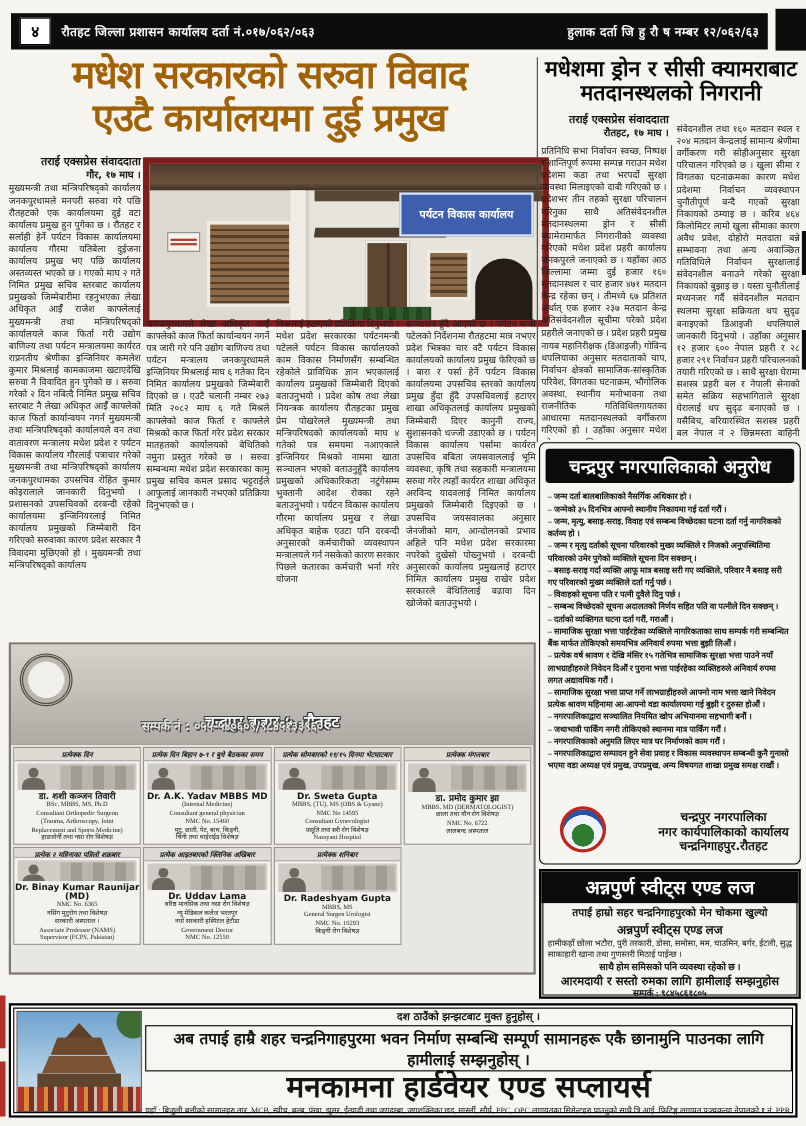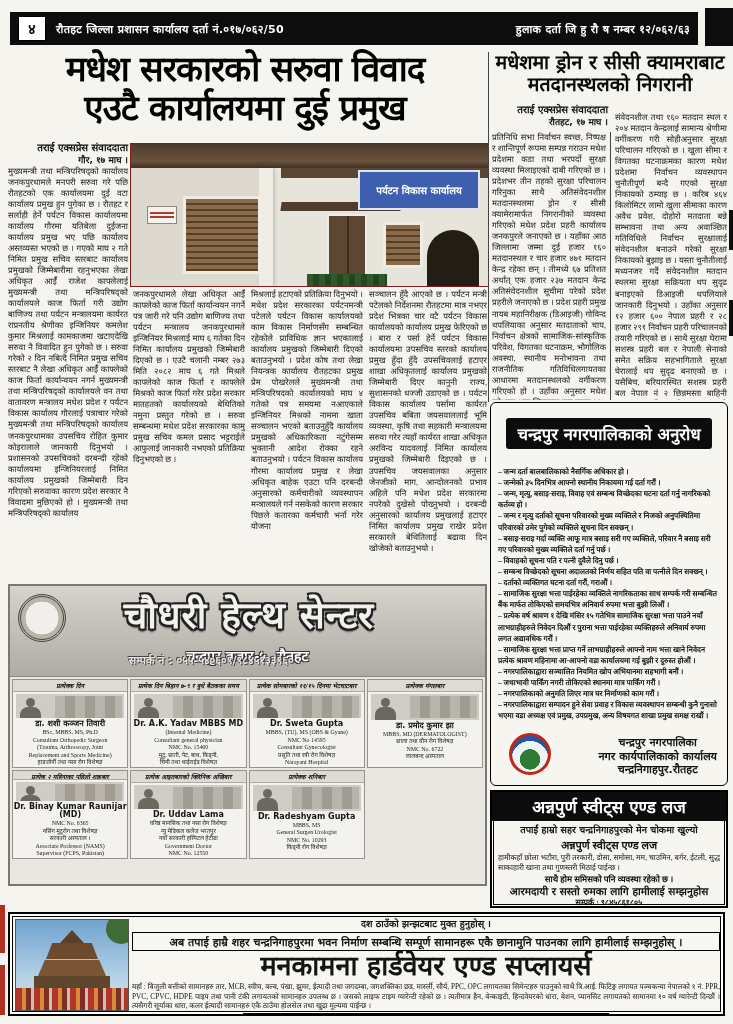--- a/index.html
+++ b/index.html
@@ -15,33 +15,33 @@
            justify-content:center;font-size:14px;border:1px solid #000;}
   .mast-left{flex:1;letter-spacing:.3px;}
   .mast-right{white-space:nowrap;letter-spacing:.3px;}
   .corner-block{right:0;top:8px;width:28px;height:38px;background:#0d0d0d;}
   .edge-mark{width:4px;background:#0d0d0d;right:0;}
   .red-mark{left:0;width:5px;background:#b03024;}
 
   
   .lead-headline{left:4px;top:50px;width:482px;text-align:center;
     font-family:"DejaVu Sans",sans-serif;font-weight:bold;font-size:35px;line-height:1.12;
-    letter-spacing:-1px;color:#000000;}
+    letter-spacing:-1px;color:#a16207;}
   .side-headline{left:492px;top:52px;width:236px;text-align:center;
     font-family:"DejaVu Sans",sans-serif;font-weight:bold;font-size:19.5px;line-height:1.15;color:#0a0a0a;}
 
   .byline{font-family:"DejaVu Sans",sans-serif;font-weight:bold;text-align:right;line-height:1.25;}
   .byline .b1{font-size:10px;} .byline .b2{font-size:9px;}
 
   .body-txt{font-size:8.3px;line-height:1.33;text-align:justify;overflow:hidden;
             color:#1c1c1c;}
   .vrule{width:1px;background:#444;}
 
   
-  .photo{left:130px;top:143px;width:357px;height:142px;background:#e7e4dc;border:1px solid #7f1d1d;overflow:hidden;}
+  .photo{left:130px;top:143px;width:357px;height:142px;background:#e7e4dc;border:6px solid #7f1d1d;overflow:hidden;}
   .ph-roof{position:absolute;left:0;top:0;width:100%;height:24px;
      background:linear-gradient(180deg,#4b3b2d,#6a523c 70%,#3f3226);}
   .ph-roof2{position:absolute;left:150px;top:24px;width:210px;height:10px;background:#5a4634;}
   .ph-awning{position:absolute;left:150px;top:58px;width:120px;height:9px;background:#4e3c2c;transform:skewX(-8deg);}
   .ph-win{position:absolute;background:repeating-linear-gradient(180deg,#8a6a48 0 4px,#55402c 4px 6px);
      border:3px solid #efece5;}
   .ph-door{position:absolute;left:196px;top:70px;width:36px;height:64px;background:#5d4733;border:2px solid #efece5;}
   .ph-door:after{content:"";position:absolute;left:49%;top:0;width:2px;height:100%;background:#3a2c1f;}
   .ph-arch{position:absolute;left:296px;top:86px;width:52px;height:56px;background:#241d15;border-radius:26px 26px 0 0;}
   .ph-mat{position:absolute;left:176px;top:130px;width:80px;height:12px;
@@ -82,21 +82,21 @@
   .doc-photo .tiles{position:absolute;right:2px;top:2px;width:62%;height:22px;
      background:repeating-linear-gradient(90deg,#b8b4ab 0 10px,#a09c92 10px 20px);}
   .doc-name{font-family:"DejaVu Sans",sans-serif;font-weight:bold;font-size:8px;text-align:center;margin-top:2px;line-height:1.1;}
   .doc-details{font-size:5.9px;line-height:1.28;text-align:center;white-space:pre-line;color:#222;}
   .ch-footer{font-family:"DejaVu Sans",sans-serif;font-weight:bold;font-size:11.5px;text-align:center;padding-top:3px;}
 
   
   .muni-box{left:490px;top:402px;width:238px;height:384px;border:1.5px solid #000;border-radius:6px;
      background:#f7f5ef;box-sizing:border-box;overflow:hidden;}
   .muni-title{background:#0c0c0c;color:#fff;font-family:"DejaVu Sans",sans-serif;font-weight:bold;
-     font-size:16.5px;text-align:center;padding:4px 0;margin:15px;border-radius:3px;}
+     font-size:16.5px;text-align:center;padding:4px 0;margin:5px;border-radius:3px;}
   .muni-bullets{font-weight:bold;font-size:7.4px;line-height:1.5;padding:2px 7px 0;white-space:pre-line;text-align:left;}
   .muni-sign{position:absolute;right:10px;bottom:8px;text-align:center;font-family:"DejaVu Sans",sans-serif;
      font-weight:bold;font-size:11px;line-height:1.25;}
   .muni-logo{position:absolute;left:18px;bottom:10px;width:36px;height:36px;border-radius:50%;
      border:3px solid #c0261c;background:radial-gradient(circle at 50% 65%,#2e7d32 0 34%,#eef3f7 35% 62%,#2456a8 63% 100%);}
 
   .ann-box{left:490px;top:790px;width:238px;height:118px;border:2px solid #000;box-shadow:inset 0 0 0 1px #fff,inset 0 0 0 2px #000;
      background:#f7f5ef;box-sizing:border-box;text-align:center;overflow:hidden;}
   .ann-title{background:#0c0c0c;color:#fff;font-family:"DejaVu Sans",sans-serif;font-weight:bold;
      font-size:17px;padding:3px 0;}
@@ -115,35 +115,35 @@
   .mk-temple{position:absolute;left:18px;top:10px;width:76px;height:60px;}
   .mk-t1{position:absolute;left:22px;top:0;width:32px;height:14px;background:#5d3f28;clip-path:polygon(10% 100%,50% 0,90% 100%);}
   .mk-t2{position:absolute;left:12px;top:13px;width:52px;height:16px;background:#6d4a2e;clip-path:polygon(0 100%,12% 0,88% 0,100% 100%);}
   .mk-t3{position:absolute;left:4px;top:30px;width:68px;height:16px;background:#7a5434;clip-path:polygon(0 100%,10% 0,90% 0,100% 100%);}
   .mk-t4{position:absolute;left:0;top:46px;width:76px;height:14px;background:#5f452c;}
   .mk-crowd{position:absolute;left:0;bottom:0;width:100%;height:22px;
      background:repeating-linear-gradient(90deg,#b2352a 0 6px,#d8893a 6px 10px,#7e2f23 10px 15px,#c8c0b2 15px 18px);}
   .mk-bush{position:absolute;right:-8px;top:-6px;width:30px;height:30px;border-radius:50%;background:#3f6b35;}
   .mk-content{position:absolute;left:122px;top:3px;width:588px;text-align:center;}
   .mk-tag1{font-family:"DejaVu Sans",sans-serif;font-weight:bold;font-size:9.5px;}
-  .mk-tag2{border:1px solid #000;font-family:"DejaVu Sans",sans-serif;font-weight:bold;font-size:11px;
+  .mk-tag2{border:1px solid #000;font-family:"DejaVu Sans",sans-serif;font-weight:bold;font-size:14px;
      padding:1px 2px;margin-top:2px;}
   .mk-title{font-family:"DejaVu Sans",sans-serif;font-weight:bold;font-size:27px;line-height:1.05;margin-top:1px;}
   .mk-body{font-size:7.3px;text-align:justify;line-height:1.3;margin-top:2px;}
   .mk-contact{background:#0c0c0c;color:#fff;font-family:"DejaVu Sans",sans-serif;font-weight:bold;
      font-size:10.5px;display:inline-block;padding:2px 18px;margin-top:2px;}
 </style>
 </head>
 <body>
 
 <div class="page">
 
   <div class="abs masthead">
     <div class="pagenum">४</div>
-    <div class="mast-left">रौतहट जिल्ला प्रशासन कार्यालय दर्ता नं.०१७/०६२/50</div>
+    <div class="mast-left">रौतहट जिल्ला प्रशासन कार्यालय दर्ता नं.०१७/०६२/०६३</div>
     <div class="mast-right">हुलाक दर्ता जि हु रौ ष नम्बर १२/०६२/६३</div>
   </div>
   <div class="abs corner-block"></div>
   <div class="abs edge-mark" style="top:210px;height:40px;"></div>
   <div class="abs edge-mark" style="top:300px;height:36px;"></div>
   <div class="abs red-mark" style="top:905px;height:48px;"></div>
   <div class="abs red-mark" style="top:965px;height:50px;"></div>
 
   <div class="abs lead-headline">
     <div>मधेश सरकारको सरुवा विवाद</div>
@@ -228,21 +228,20 @@
     <div class="ann-l3">आरमदायी र सस्तो रुमका लागि हामीलाई सम्झनुहोस</div>
     <div class="ann-contact">
       <span>सम्पर्क :</span>
       <span>९८४५८६१८०५</span>
     </div>
   </div>
 
   <div class="abs ch-ad">
     <div class="ch-banner">
       <div class="ch-logo"></div>
-      <div class="ch-title">चौधरी हेल्थ सेन्टर</div>
       <div class="ch-sub">चन्द्रपुर बजार-५, रौतहट</div>
       <div class="ch-contact">सम्पर्क नं : ०५५-५४०६०९/९८४५१३३९६०</div>
     </div>
     <div class="doc-grid">
       <div class="doc-card">
         <div class="doc-strip">प्रत्येक्क दिन</div>
         <div class="doc-photo">
             <span class="head"></span>
             <span class="body"></span>
             <span class="tiles"></span>

